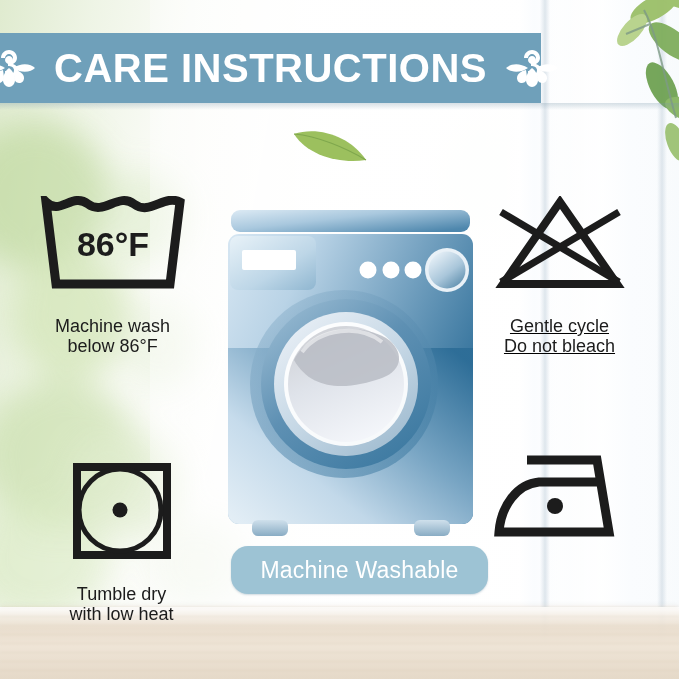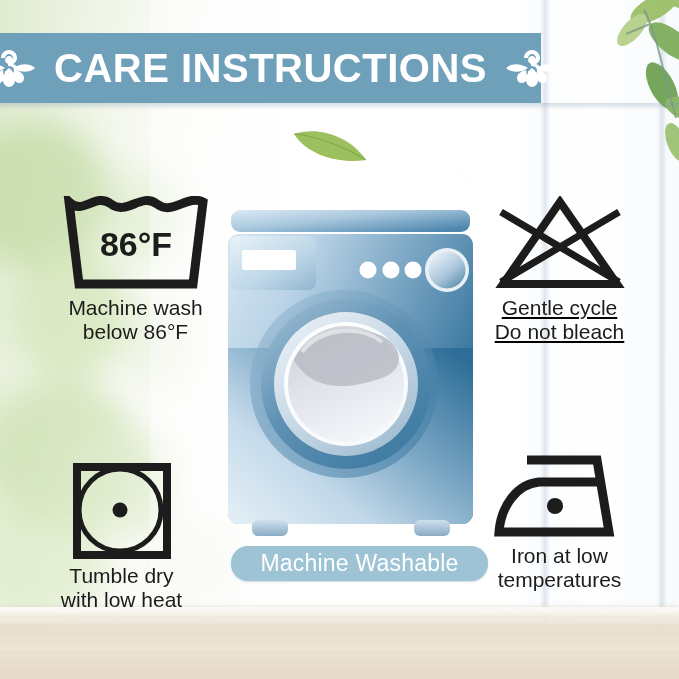--- a/index.html
+++ b/index.html
@@ -162,49 +162,49 @@
   .cell {
     position: absolute;
     width: 215px;
     text-align: center;
   }
   .cell .sym {
     display: block;
     margin: 0 auto;
   }
   .cell .caption {
-    margin-top: 4px;
-    font-size: 21px;
+    margin-top: 24px;
+    font-size: 18px;
     line-height: 1.12;
     color: #1c1c1c;
     font-family: "Liberation Sans", sans-serif;
     white-space: pre-line;
   }
 
-  #cell-wash     { left: 28px;  top: 196px; }
+  #cell-wash     { left: 5px;  top: 196px; }
   #cell-bleach   { left: 452px; top: 196px; text-decoration: underline; }
   #cell-dry      { left: 14px;  top: 462px; }
   #cell-iron     { left: 452px; top: 448px; }
 
   
   .machine {
     position: absolute;
     left: 228px;
     top: 208px;
     width: 245px;
     height: 330px;
   }
 
   
   .badge {
     position: absolute;
     left: 231px;
     top: 546px;
     width: 257px;
-    height: 35px;
+    height: 48px;
     border-radius: 17px;
     background: #9dc3d4;
     box-shadow: 0 1px 2px rgba(120,150,168,0.35);
     display: flex;
     align-items: center;
     justify-content: center;
   }
   .badge-label {
     color: #ffffff;
     font-size: 23px;
@@ -324,22 +324,20 @@
     </svg>
     <div class="caption">Tumble dry
 with low heat</div>
   </div>
 
   <div class="cell" id="cell-iron">
     <svg class="sym" width="138" height="92" viewBox="0 0 138 92">
       <path d="M36 12 L 106 12 L 118 84 L 8 84 C 10 58, 26 36, 48 34 L 106 34" fill="none" stroke="#1c1c1c" stroke-width="9" stroke-linejoin="miter" stroke-linecap="butt"></path>
       <circle cx="64" cy="58" r="8" fill="#1c1c1c"></circle>
     </svg>
-    <div class="caption">Iron at low
-temperatures</div>
   </div>
 
   <svg class="machine" viewBox="0 0 245 330">
     <defs>
       <linearGradient id="bodyGrad" x1="0" y1="0" x2="1" y2="0.55">
         <stop offset="0%" stop-color="#d6e6f2"></stop>
         <stop offset="28%" stop-color="#b9d3e6"></stop>
         <stop offset="58%" stop-color="#7fa9c6"></stop>
         <stop offset="100%" stop-color="#2f6f99"></stop>
       </linearGradient>

